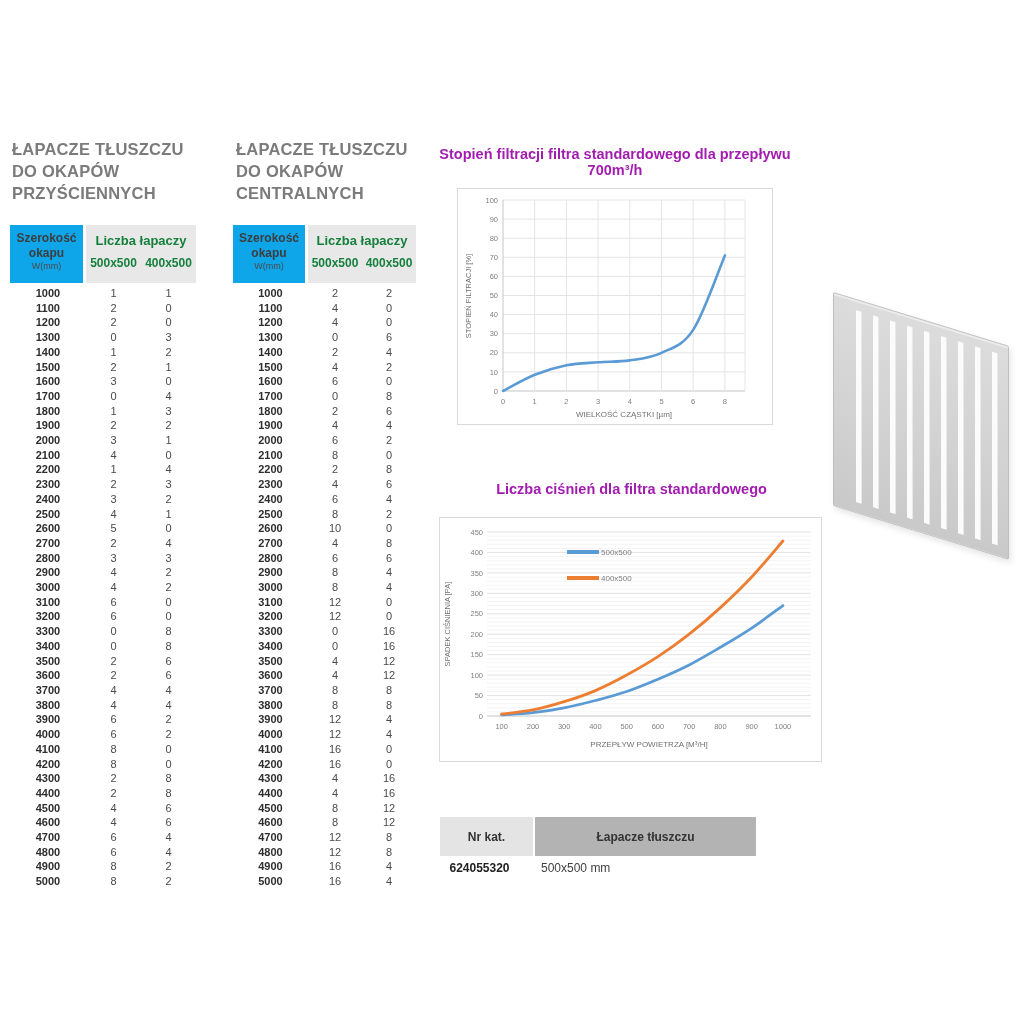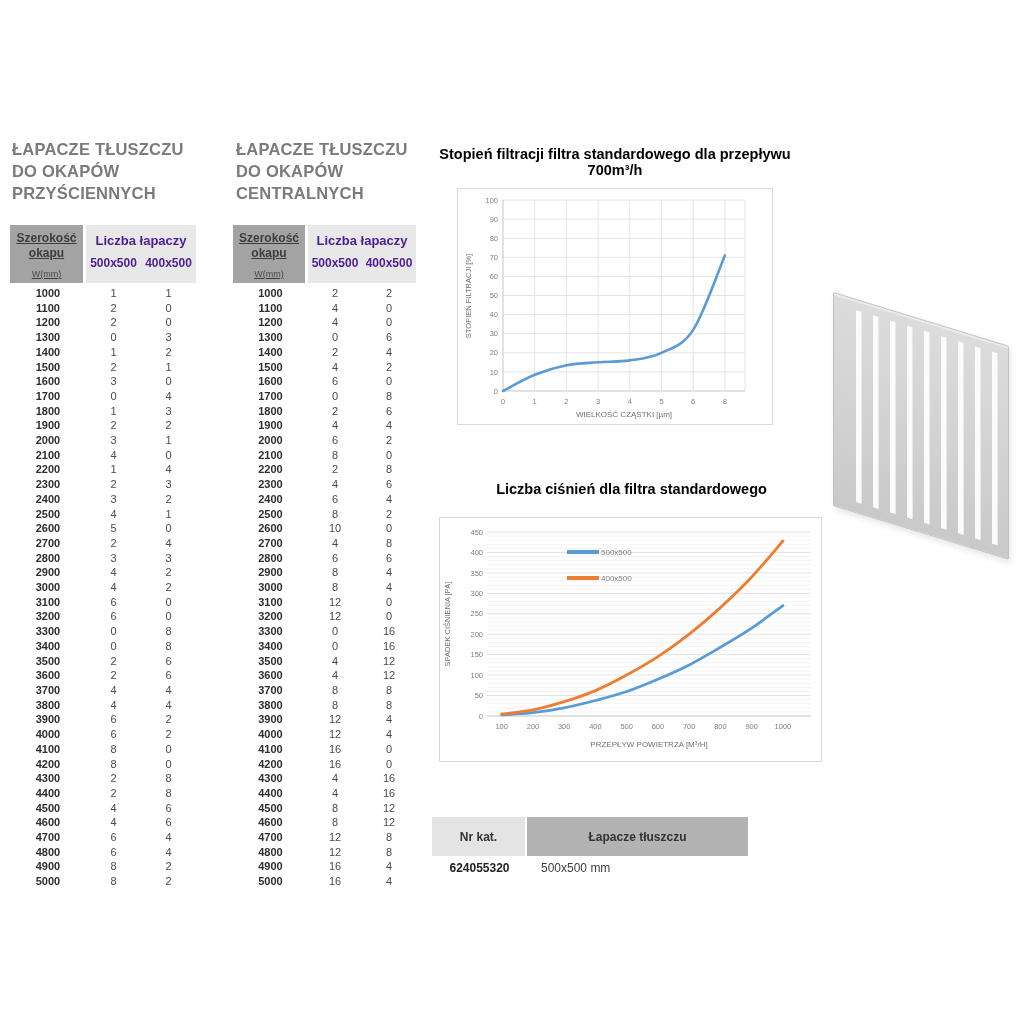--- a/index.html
+++ b/index.html
@@ -13,43 +13,43 @@
   #wall-title{left:12px;top:138px;}
   #central-title{left:236px;top:138px;}
 
   
   .lt-table{position:absolute;top:225px;}
   #wall-table{left:10px;width:186px;}
   #central-table{left:233px;width:183px;}
   .lt-head{display:grid;column-gap:3px;height:58px;margin-bottom:3px;}
   #wall-table .lt-head{grid-template-columns:73px 110px;}
   #central-table .lt-head{grid-template-columns:72px 108px;}
-  .c1h{background:#a3a3a3;text-align:center;color:#3d3d3d;padding-top:6px;text-decoration:underline;}
+  .c1h{background:#0ea5e9;text-align:center;color:#3d3d3d;padding-top:6px;}
   .c1h .l1{font-size:12px;font-weight:600;line-height:15px;}
-  .c1h .l2{font-size:9px;line-height:11px;color:#4a4a4a;margin-top:8px;}
-  .grp{background:#e8e8e8;text-align:center;color:#4c1d95;padding-top:5px;}
+  .c1h .l2{font-size:9px;line-height:11px;color:#4a4a4a;}
+  .grp{background:#e8e8e8;text-align:center;color:#15803d;padding-top:5px;}
   .grp .gt{font-size:13px;font-weight:600;line-height:22px;}
   .sub-row{display:grid;grid-template-columns:1fr 1fr;font-size:12px;font-weight:600;line-height:22px;}
   .tbody .trow{display:grid;line-height:14.7px;font-size:11px;}
   #wall-table .trow{grid-template-columns:76px 55px 55px;}
   #central-table .trow{grid-template-columns:75px 54px 54px;}
   .trow .w{font-weight:bold;color:#2e2e2e;text-align:center;}
   .trow .n{color:#4a4a4a;text-align:center;}
 
   
-  .chart-title{position:absolute;text-align:center;font-size:14.5px;font-weight:600;color:#000000;}
+  .chart-title{position:absolute;text-align:center;font-size:14.5px;font-weight:600;color:#a21caf;}
   #chart1-title{left:420px;top:146px;width:390px;}
   #chart2-title{left:440px;top:481px;width:383px;}
   #chart1{position:absolute;left:457px;top:188px;}
   #chart2{position:absolute;left:439px;top:517px;}
   svg text{font-family:"Liberation Sans",sans-serif;}
 
   
   #catalog{position:absolute;left:432px;top:817px;width:316px;}
-  .cat-head{display:grid;grid-template-columns:93px 221px;column-gap:2px;height:39px;}
+  .cat-head{display:grid;grid-template-columns:93px 221px;column-gap:2px;height:39px;margin-left:8px;}
   .cat-head div{display:flex;align-items:center;justify-content:center;font-size:12px;font-weight:600;color:#333333;}
   .cat-head .h1{background:#e4e4e4;}
   .cat-head .h2{background:#b3b3b3;}
   #catalog .tbody{margin-top:4px;}
   #catalog .trow{display:grid;grid-template-columns:95px 1fr;line-height:16px;font-size:12px;}
   #catalog .trow .w{font-weight:bold;color:#222222;text-align:center;}
   #catalog .trow .n{color:#3f3f3f;text-align:left;padding-left:14px;}
 
   
   #filter{

